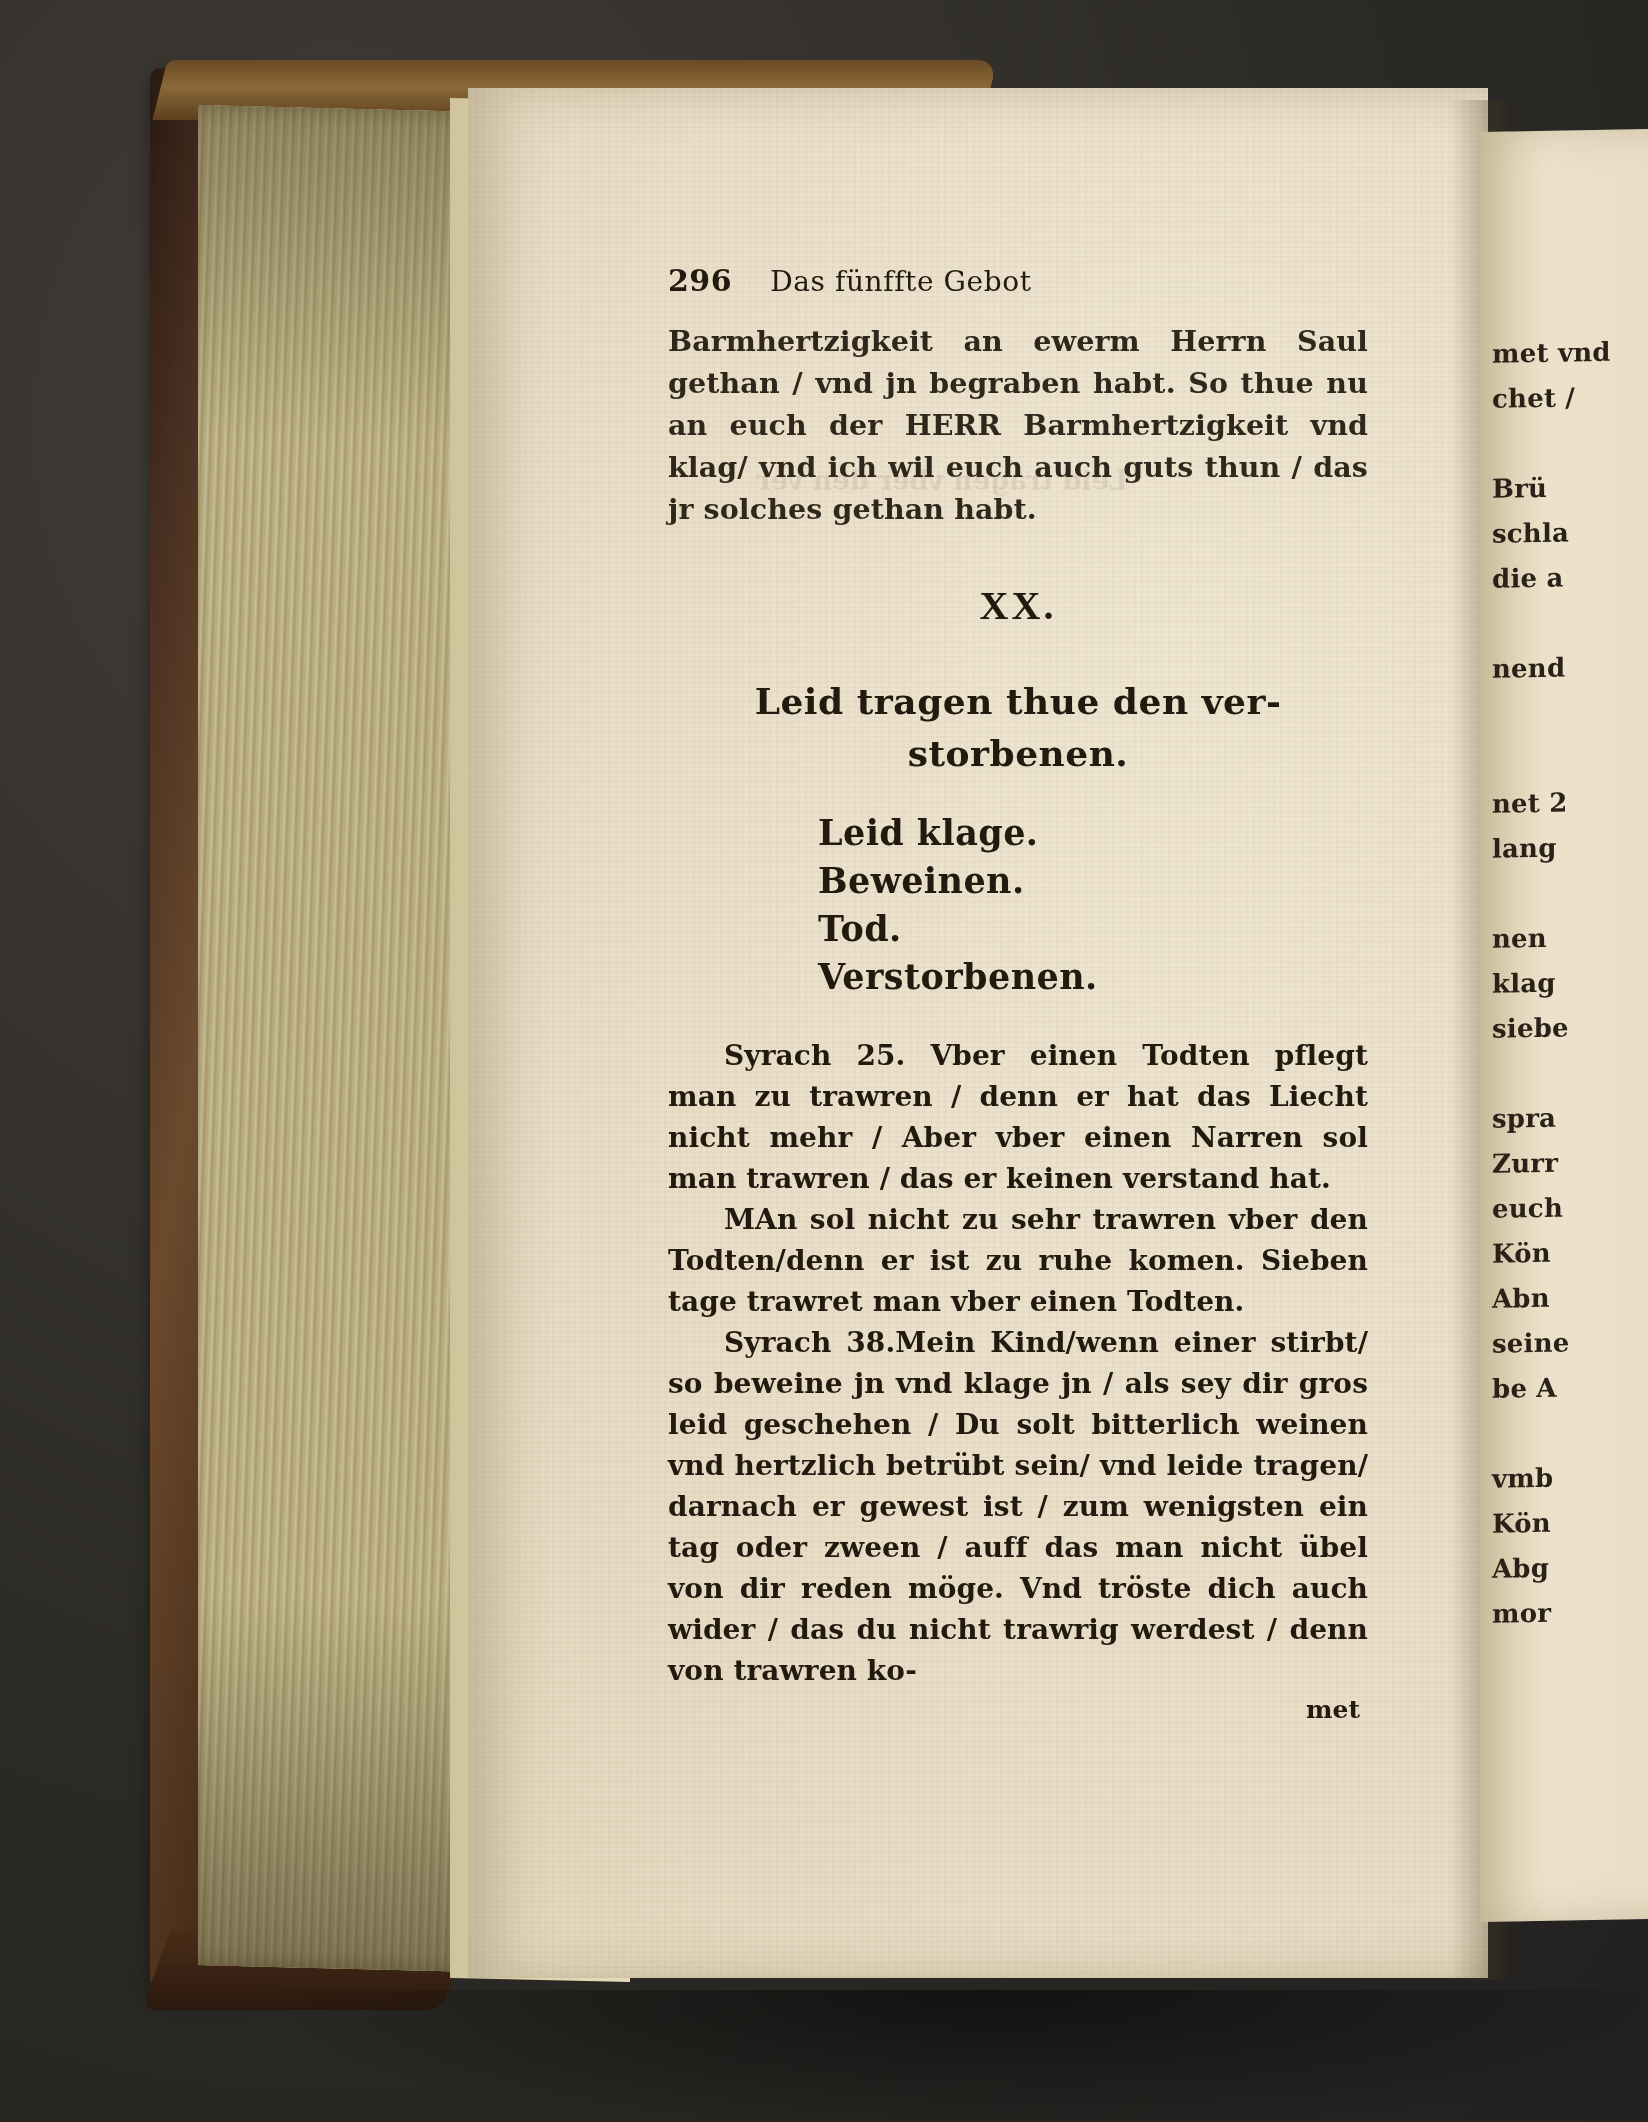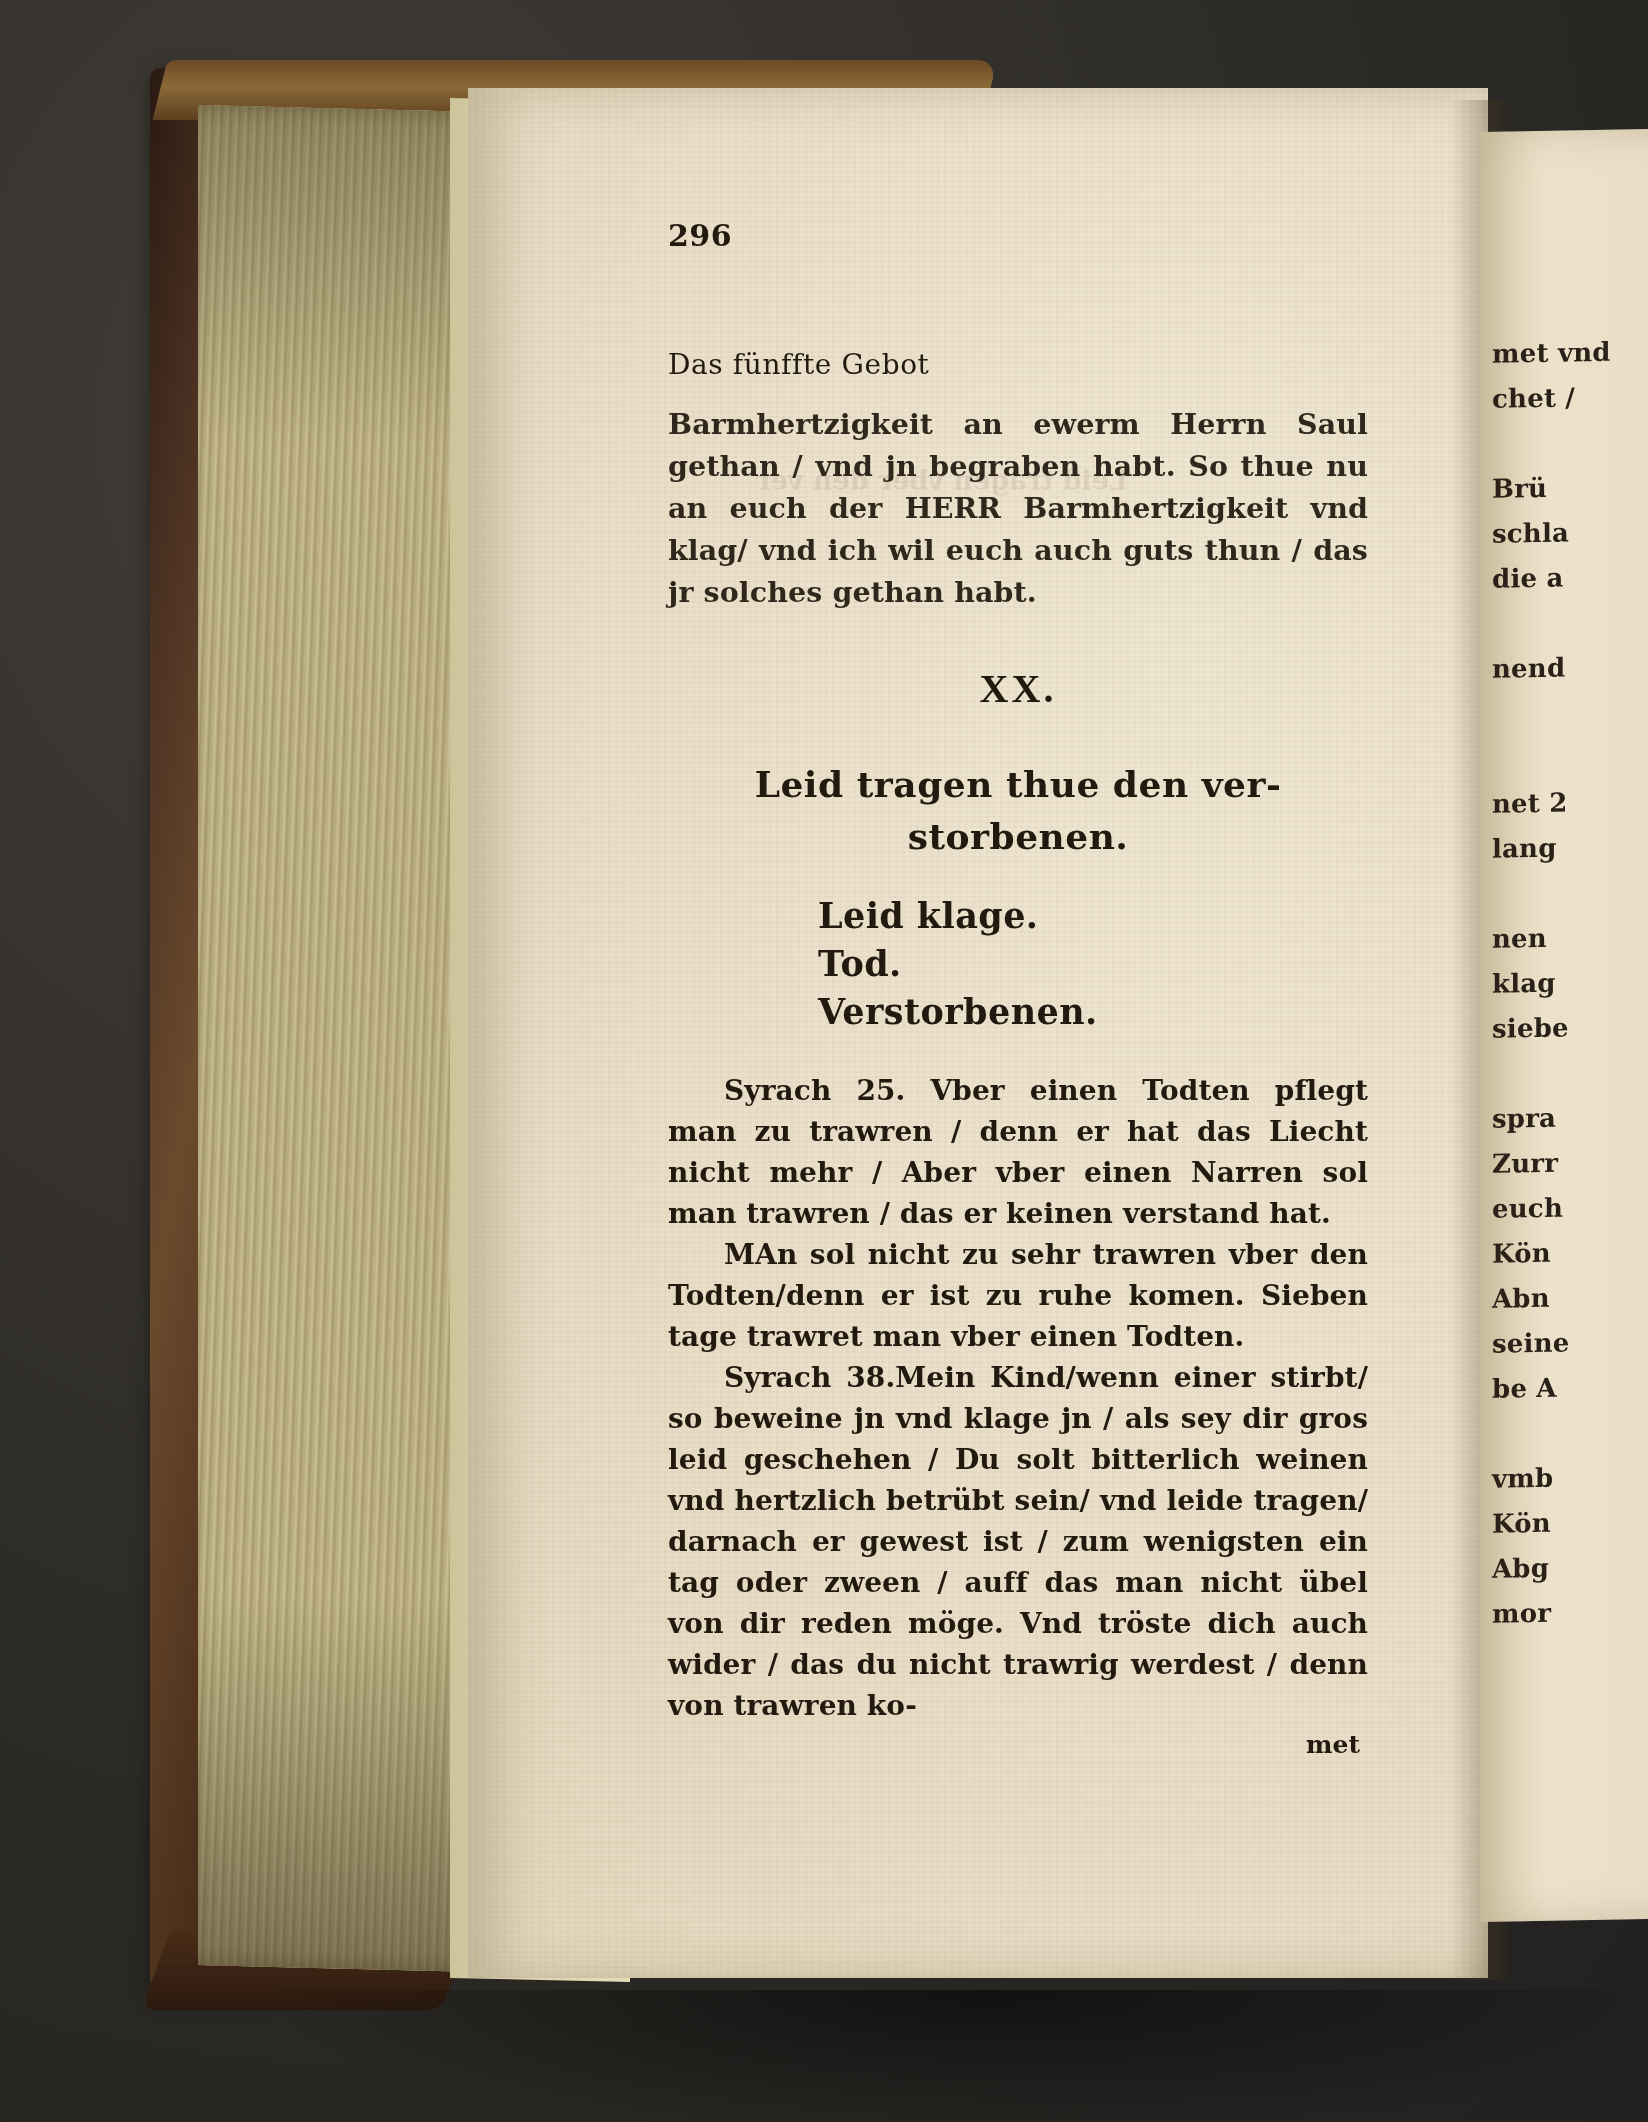--- a/index.html
+++ b/index.html
@@ -186,23 +186,22 @@
   .textblock {
     position: absolute;
     left: 200px;
     top: 130px;
     width: 700px;
     color: #23190f;
   }
   .hdr {
     display: flex;
     align-items: baseline;
-    gap: 48px;
+    gap: 38px;
     margin-bottom: 22px;
-    flex-direction: column;
   }
   .folio {
     font-size: 30px;
     font-weight: 700;
     letter-spacing: .5px;
   }
   .running-title {
     font-size: 28px;
     font-weight: 400;
     letter-spacing: .6px;
@@ -289,20 +288,21 @@
 
         <div class="chapnum">XX.</div>
 
         <div class="chaptitle blackletter">
           <div>Leid tragen thue den ver-</div>
           <div>storbenen.</div>
         </div>
 
         <div class="keyword-list blackletter">
           <div>Leid klage.</div>
+          <div>Beweinen.</div>
           <div>Tod.</div>
           <div>Verstorbenen.</div>
         </div>
 
         <div class="para body blackletter">
           <span class="indent"></span><span>Syrach 25.</span>
           <span>Vber einen Todten pflegt man zu trawren / denn er hat das Liecht nicht mehr / Aber vber einen Narren sol man trawren / das er keinen verstand hat.</span>
         </div>
 
         <div class="para body blackletter">

